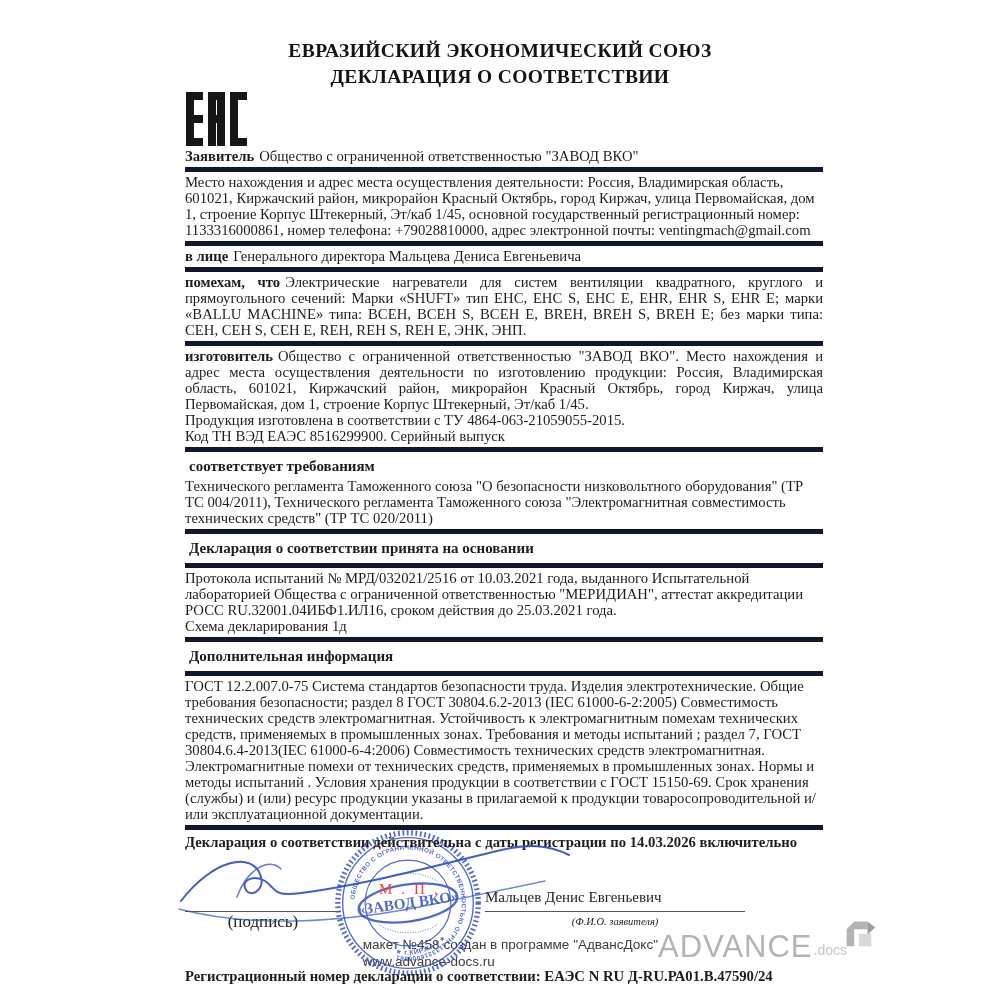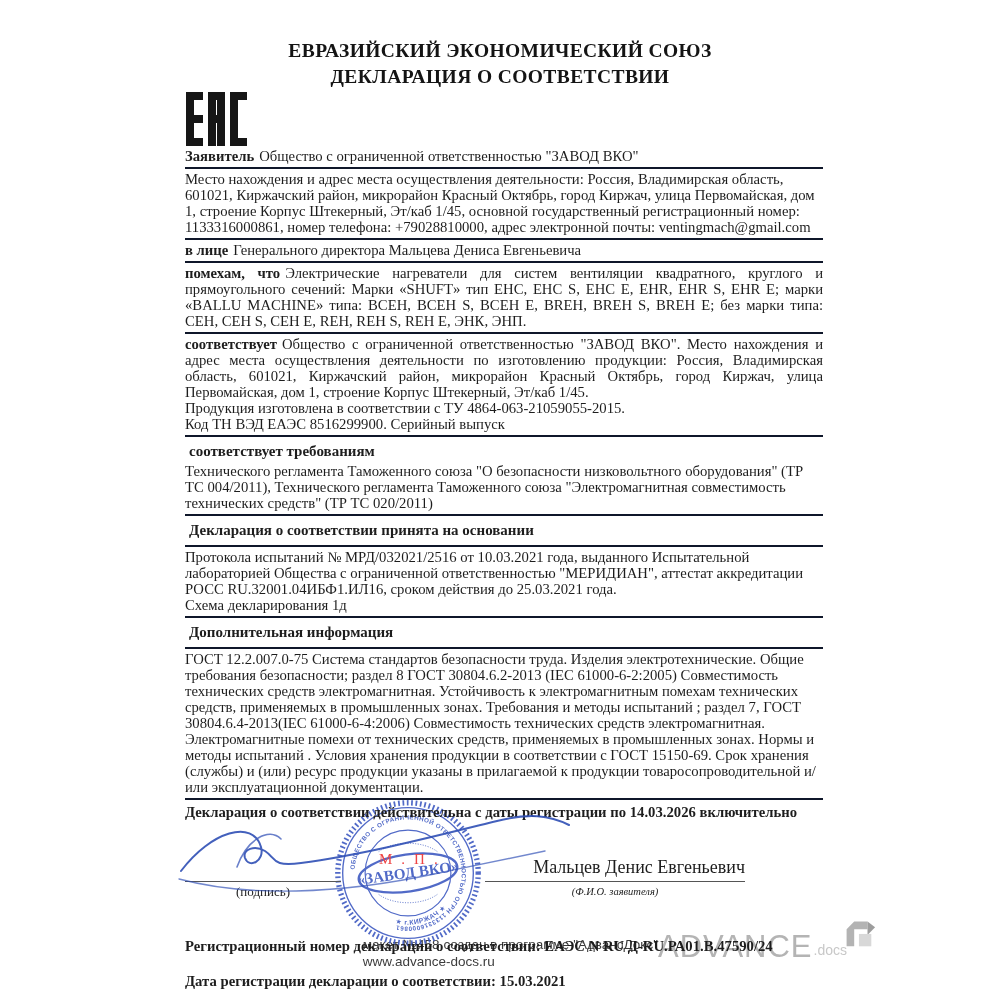--- a/index.html
+++ b/index.html
@@ -2,34 +2,34 @@
 <html><head>
 <meta charset="utf-8">
 <style>
   html,body{margin:0;padding:0;background:#ffffff;}
   .page{position:relative;width:1000px;height:1000px;background:#ffffff;overflow:hidden;
         font-family:"Liberation Serif","DejaVu Serif",serif;color:#1d1d1d;}
   .doc-title{position:absolute;top:38px;left:0;right:0;text-align:center;
              font-weight:bold;font-size:19.5px;line-height:26px;letter-spacing:.4px;color:#141414;}
   .eac{position:absolute;left:186px;top:92px;}
   .content{position:absolute;left:185px;top:146px;width:638px;font-size:14.7px;line-height:16px;}
-  .row{position:relative;padding:2px 0 3px 0;border-bottom:2px solid #0f172a;}
+  .row{position:relative;padding:2px 0 3px 0;border-bottom:5px solid #0f172a;}
   .row.noline{border-bottom:none;}
   .row p{margin:0;}
   .row h3{margin:4px;font-size:15px;font-weight:bold;}
   b.lbl{margin-right:5px;}
   .just{text-align:justify;}
   .z2{z-index:2;}
   .validity{font-weight:bold;padding-top:4px;}
   .sigrow{height:88px;border-bottom:none;}
   .stampwrap{position:absolute;left:145px;top:-28px;z-index:1;opacity:.88;}
   .flourish{position:absolute;left:-8px;top:-14px;z-index:3;}
   .sigline{position:absolute;border-top:1px solid #555;z-index:2;}
-  .siglabel{position:absolute;font-size:13px;text-align:center;z-index:2;color:#222;}
-  .signame{position:absolute;font-size:18px;text-align:right;z-index:2;}
+  .siglabel{position:absolute;font-size:17px;text-align:center;z-index:2;color:#222;}
+  .signame{position:absolute;font-size:15px;text-align:left;z-index:2;}
   .mp{position:absolute;left:194px;top:28px;font-size:15px;letter-spacing:9px;z-index:4;color:#ef4444;}
   .regline{border-bottom:none;font-weight:bold;padding-top:6px;}
   .footer{position:absolute;left:185px;top:936px;width:650px;display:flex;
           justify-content:flex-end;align-items:flex-start;
           font-family:"Liberation Sans","DejaVu Sans",sans-serif;margin-left:36px;}
   .footer-left{font-size:13.5px;line-height:17px;color:#3c3c3c;}
   .adv{display:flex;align-items:flex-end;color:#b4b4b4;position:relative;padding-right:24px;}
   .adv-name{font-size:31px;font-weight:300;letter-spacing:1px;line-height:22px;}
   .adv-suffix{font-size:14px;color:#c8c8c8;margin-left:1px;}
   .adv-ico{position:absolute;right:-6px;top:-22px;}
@@ -72,21 +72,21 @@
 
     <div class="row">
       <p><b class="lbl">в лице</b><span>Генерального директора Мальцева Дениса Евгеньевича</span></p>
     </div>
 
     <div class="row">
       <p class="just"><b class="lbl">помехам, что</b><span>Электрические нагреватели для систем вентиляции квадратного, круглого и прямоугольного сечений:  Марки «SHUFT» тип ЕНС, ЕНС S, ЕНС Е, EHR, EHR S, EHR Е;  марки «BALLU  MACHINE» типа: ВСЕН, ВСЕН S, ВСЕН Е, BREH, BREH S, BREH Е; без марки типа: СЕН, СЕН S, СЕН Е, REH, REH S, REH Е, ЭНК, ЭНП.</span></p>
     </div>
 
     <div class="row">
-      <p class="just"><b class="lbl">соответствует</b><span>Общество с ограниченной ответственностью "ЗАВОД ВКО". Место нахождения и адрес места осуществления деятельности по изготовлению продукции: Россия, Владимирская область, 601021, Киржачский район, микрорайон Красный Октябрь, город Киржач, улица Первомайская, дом 1, строение Корпус Штекерный, Эт/каб 1/45.</span></p>
+      <p class="just"><b class="lbl">изготовитель</b><span>Общество с ограниченной ответственностью "ЗАВОД ВКО". Место нахождения и адрес места осуществления деятельности по изготовлению продукции: Россия, Владимирская область, 601021, Киржачский район, микрорайон Красный Октябрь, город Киржач, улица Первомайская, дом 1, строение Корпус Штекерный, Эт/каб 1/45.</span></p>
       <p>Продукция изготовлена в соответствии с ТУ 4864-063-21059055-2015.</p>
       <p>Код ТН ВЭД ЕАЭС 8516299900. Серийный выпуск</p>
     </div>
 
     <div class="row">
       <h3>соответствует требованиям</h3>
       <p>Технического регламента Таможенного союза "О безопасности низковольтного оборудования" (ТР ТС 004/2011), Технического регламента Таможенного союза "Электромагнитная совместимость технических средств" (ТР ТС 020/2011)</p>
     </div>
 
     <div class="row">

